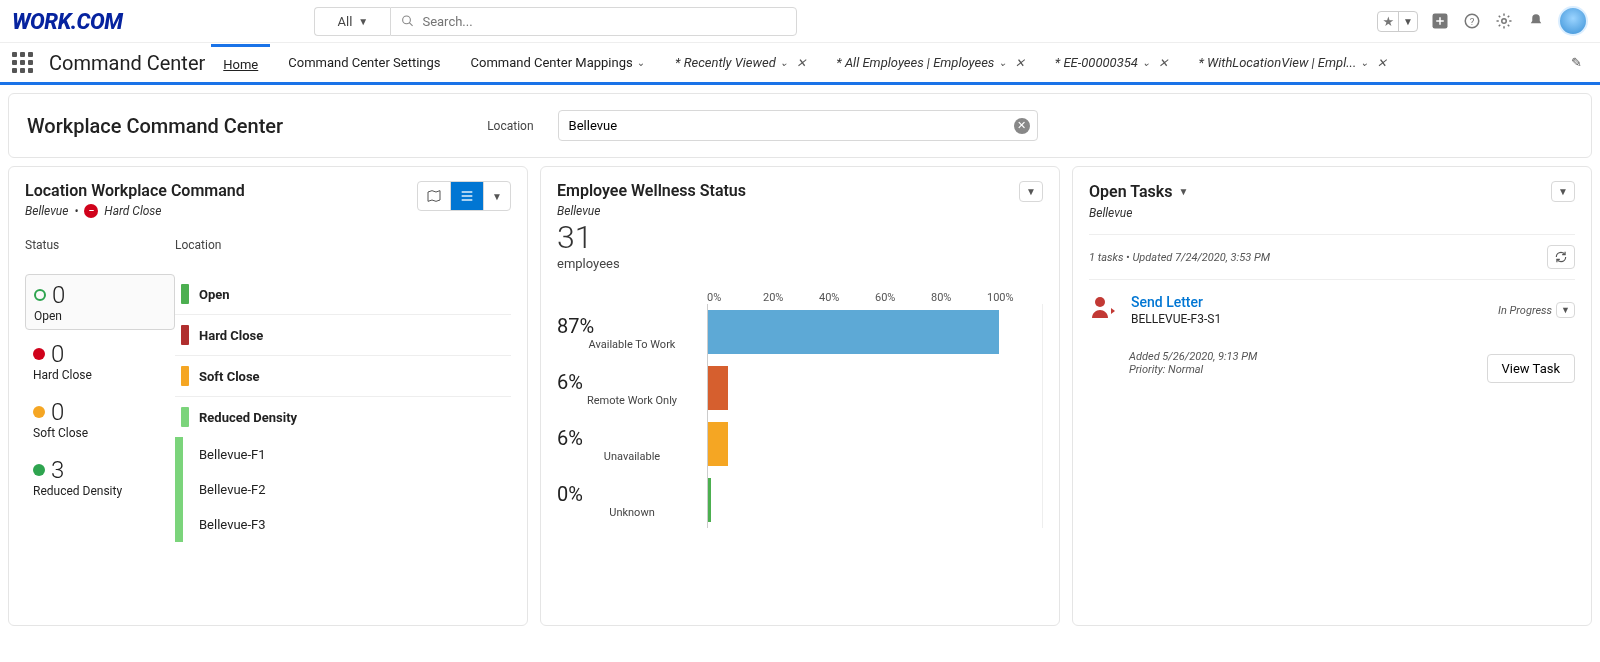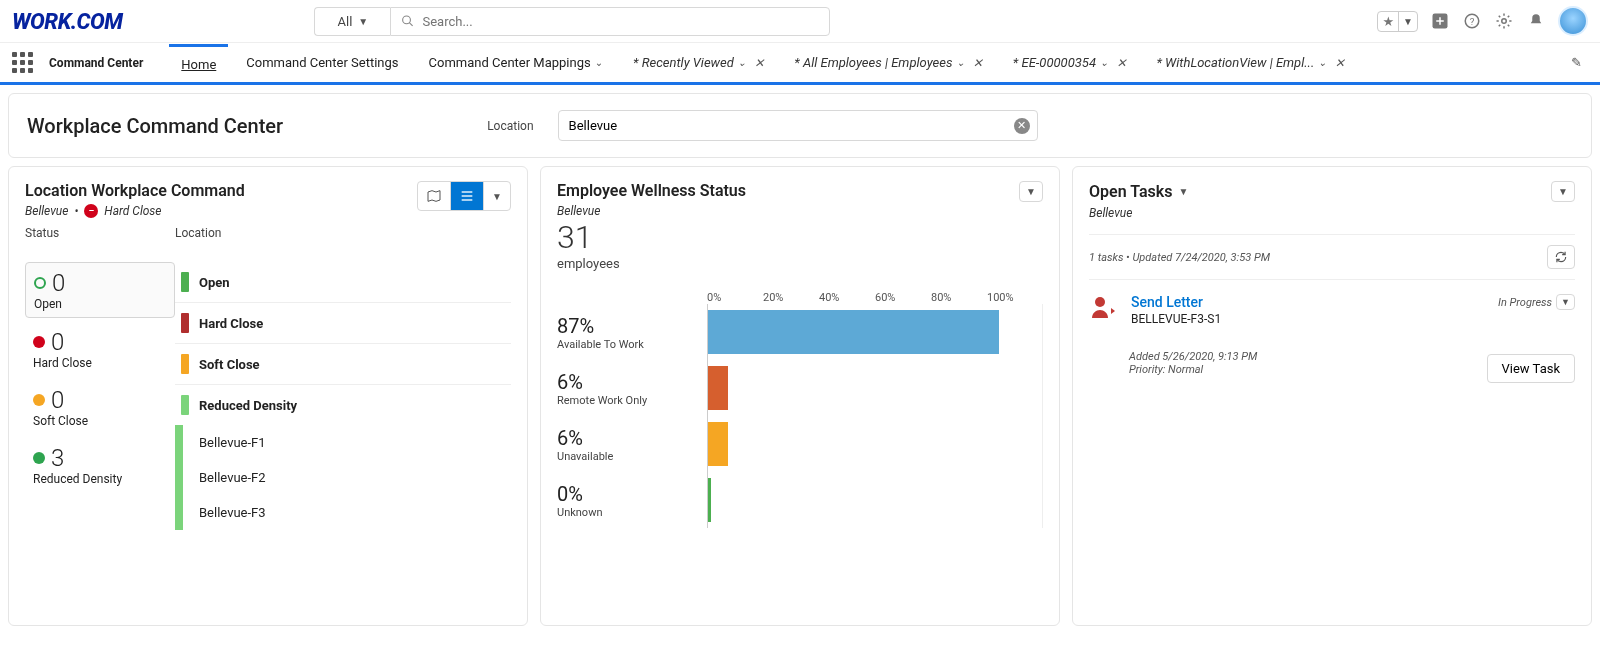--- a/index.html
+++ b/index.html
@@ -1,32 +1,32 @@
 <!DOCTYPE html>
 <html><head>
 <meta charset="utf-8">
 <style>
 * { box-sizing: border-box; margin: 0; padding: 0; font-family: -apple-system, BlinkMacSystemFont, "Segoe UI", Roboto, Helvetica, Arial, sans-serif; }
 body { background: #fff; color: #222; font-size: 13px; }
 .topbar { display: flex; align-items: center; padding: 6px 12px; gap: 12px; border-bottom: 1px solid #eee; }
 .logo { color: #06239f; font-weight: 800; font-size: 22px; letter-spacing: -0.5px; font-style: italic;}
 .search-wrap { display: flex; align-items: center; margin-left: 180px; }
 .search-scope { border: 1px solid #d8d8d8; border-right: none; border-radius: 4px 0 0 4px; padding: 6px 22px; display: flex; align-items: center; gap: 6px; color: #444; background:#fff; }
-.search-box { border: 1px solid #d8d8d8; border-radius: 0 4px 4px 0; padding: 6px 10px; display: flex; align-items: center; gap: 8px; width: 440px; background:#fff;}
+.search-box { border: 1px solid #d8d8d8; border-radius: 0 4px 4px 0; padding: 6px 10px; display: flex; align-items: center; gap: 8px; width: 407px; background:#fff;}
 .search-box input { border: none; outline: none; width: 100%; font-size: 13px; }
 .top-right { margin-left: auto; display: flex; align-items: center; gap: 12px; color: #777; }
 .top-right .iconbtn { width: 20px; height: 20px; display: flex; align-items:center; justify-content:center; }
 .fav { border:1px solid #ccc; border-radius:4px; display:flex; align-items:center; }
 .fav span{padding:2px 4px;}
 .fav span:first-child{border-right:1px solid #ccc;}
 .avatar { width: 30px; height: 30px; border-radius: 50%; background: radial-gradient(circle at 50% 40%, #9bd4ff, #3990d6); border:2px solid #dbeeff;}
 .navbar { display: flex; align-items: center; border-bottom: 3px solid #1a73e8; padding: 0 12px; height: 42px; gap: 6px; }
 .waffle { display: grid; grid-template-columns: repeat(3, 5px); grid-template-rows: repeat(3,5px); gap: 3px; margin-right:10px;}
 .waffle div { width:5px; height:5px; background:#555; border-radius:1px; }
-.appname { font-size: 12px; font-weight: 700; margin-right: 20px; }
+.appname { font-size: 20px; font-weight: 400; }
 .tab { padding: 10px 12px; font-size: 13px; color: #222; cursor: pointer; display:flex; align-items:center; gap:4px; position:relative;}
 .tab.active { border-top: 3px solid #1a73e8; background:#fff;}
 .tab.active span:first-child{text-decoration: underline;}
 .tab.italic { font-style: italic; color:#333;}
 .tab .chev { font-size:10px; color:#555;}
 .tab .close { color:#555; font-size:12px; margin-left:4px;}
 .edit-pencil{margin-left:auto; color:#555; padding:6px;}
 .subheader { display:flex; align-items:center; padding: 16px 18px; border:1px solid #e5e5e5; border-radius:6px; margin:8px; gap:24px;}
 .subheader h1 { font-size: 20px; font-weight: 500; }
 .loc-label { font-size: 12px; color:#444; margin-left: 180px;}
@@ -71,37 +71,37 @@
 .sub-rows{border-left:8px solid #7bd47b; margin-left:0;}
 .sub-rows .loc-row{padding-left:16px;border-bottom:none;}
 .big-num{font-size:32px;font-weight:300;color:#333;}
 .emp-label{font-size:13px;color:#444;}
 .chart-area{margin-top:20px;}
 .axis-row{display:flex;margin-left:150px;gap:0;font-size:11px;color:#555;}
 .axis-row div{flex:1;text-align:left;}
 .chart-row{display:flex;align-items:center;height:56px;}
 .chart-label{width:150px;}
 .chart-label .pct{font-size:20px;}
-.chart-label .cat{font-size:11px;color:#444;}
+.chart-label .cat{font-size:11px;color:#444;text-align:center;}
 .chart-bar-track{flex:1;border-left:1px solid #ccc;border-right:1px solid #eee;height:100%;display:flex;align-items:center;position:relative;}
 .chart-bar{height:44px;}
 .c-blue{background:#5da9d6;}
 .c-orange{background:#d65f2e;}
 .c-yellow{background:#f5a623;}
 .c-green{background:#4caf50;}
 .open-tasks-head{display:flex;align-items:center;gap:6px;text-align:center;}
 .tasks-meta{display:flex;align-items:center;justify-content:space-between;padding:10px 0;border-top:1px solid #eee;border-bottom:1px solid #eee;margin-top:14px;font-style:italic;font-size:11px;color:#555;}
 .refresh-btn{border:1px solid #d8d8d8;border-radius:4px;padding:4px 6px;display:flex;align-items:center;}
 .task-item{display:flex;gap:12px;padding:14px 0;}
 .task-icon{width:30px;height:30px;display:flex;align-items:center;justify-content:center;}
 .task-body{flex:1;}
 .task-title{color:#0176d3;font-size:14px;font-weight:500;}
 .task-sub{font-size:12px;margin-top:2px;}
 .task-meta{font-size:11px;font-style:italic;color:#555;margin-top:10px;margin-left:40px;}
-.task-right{text-align:right;}
+.task-right{text-align:right;margin-top:8px;}
 .task-status{font-style:italic;font-size:11px;color:#555;display:flex;align-items:center;gap:4px;justify-content:flex-end;}
 .menu-btn{border:1px solid #d8d8d8;border-radius:4px;padding:2px 4px;font-size:9px;}
 .view-task-btn{border:1px solid #d8d8d8;border-radius:4px;padding:6px 14px;margin-top:14px;background:#fff;font-size:13px;}
 .card-menu{border:1px solid #d8d8d8;border-radius:4px;padding:4px 6px;font-size:10px;color:#555;margin-left:auto;}
 svg{display:block;}
 </style>
 </head>
 <body>
 
 <div class="topbar">
@@ -230,21 +230,21 @@
               <rect x="4" y="5" width="16" height="2"></rect>
               <rect x="4" y="11" width="16" height="2"></rect>
               <rect x="4" y="17" width="16" height="2"></rect>
             </svg>
           </div>
         <div class="btn">
             <span class="chev-sm">▼</span>
           </div>
       </div>
     </div>
-    <div class="status-headers" style="margin-top:4px;">
+    <div class="status-headers" style="margin-top:16px;">
       <div class="h1">Status</div>
       <div>Location</div>
     </div>
     <div class="status-cols">
       <div class="status-left">
         <div class="stat-block sel">
           <div class="stat-num">
               <span class="ico-circ ico-open"><span class="ico-open-inner"></span></span>
               <span>0</span>
             </div>

